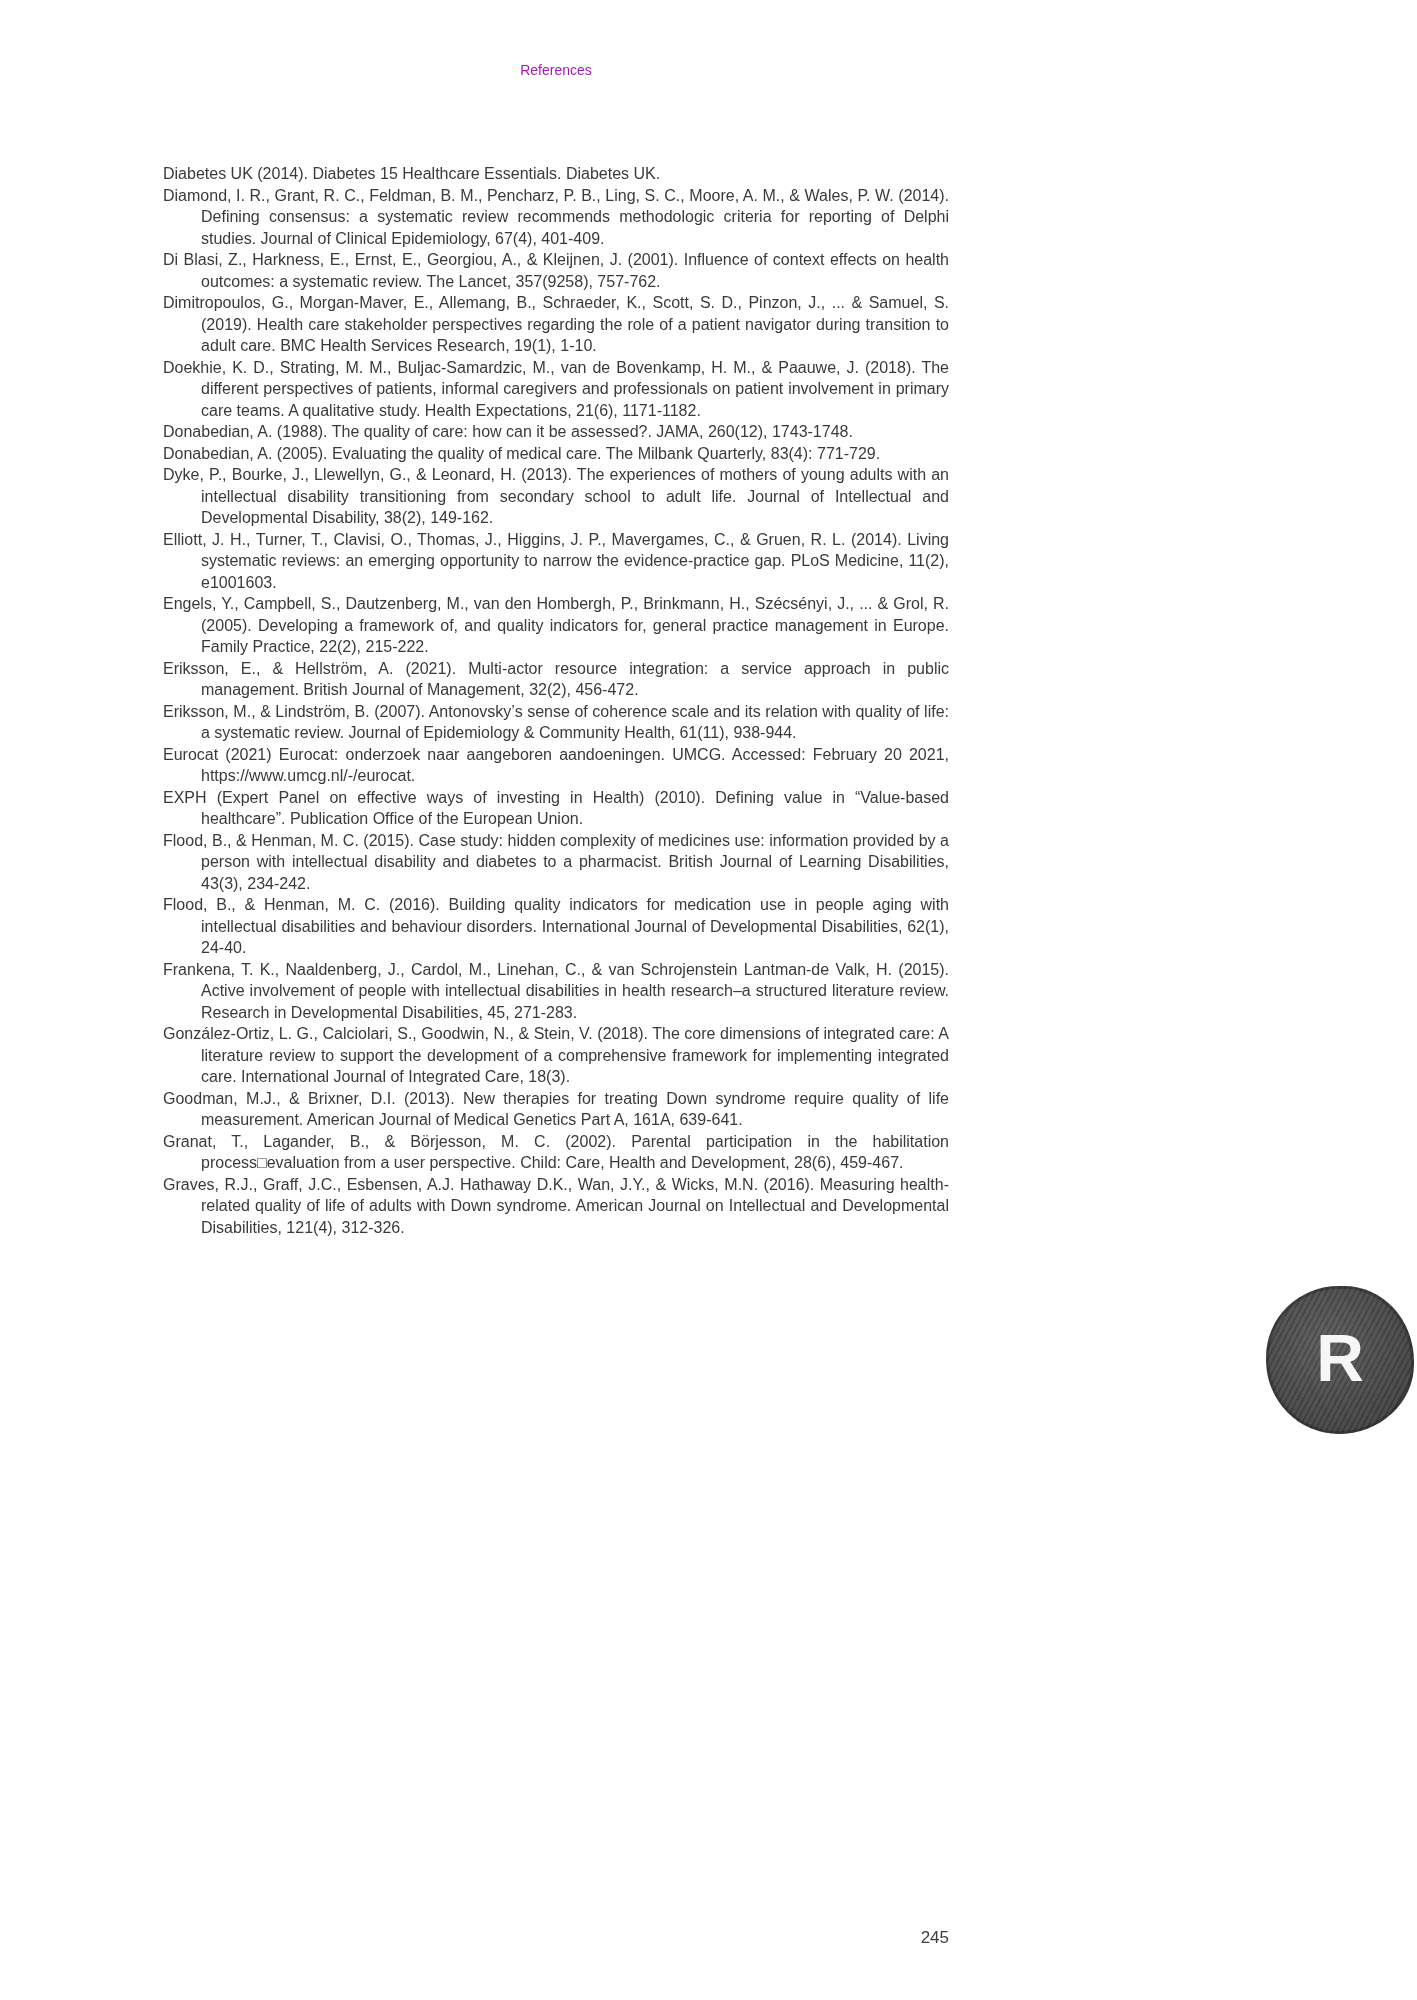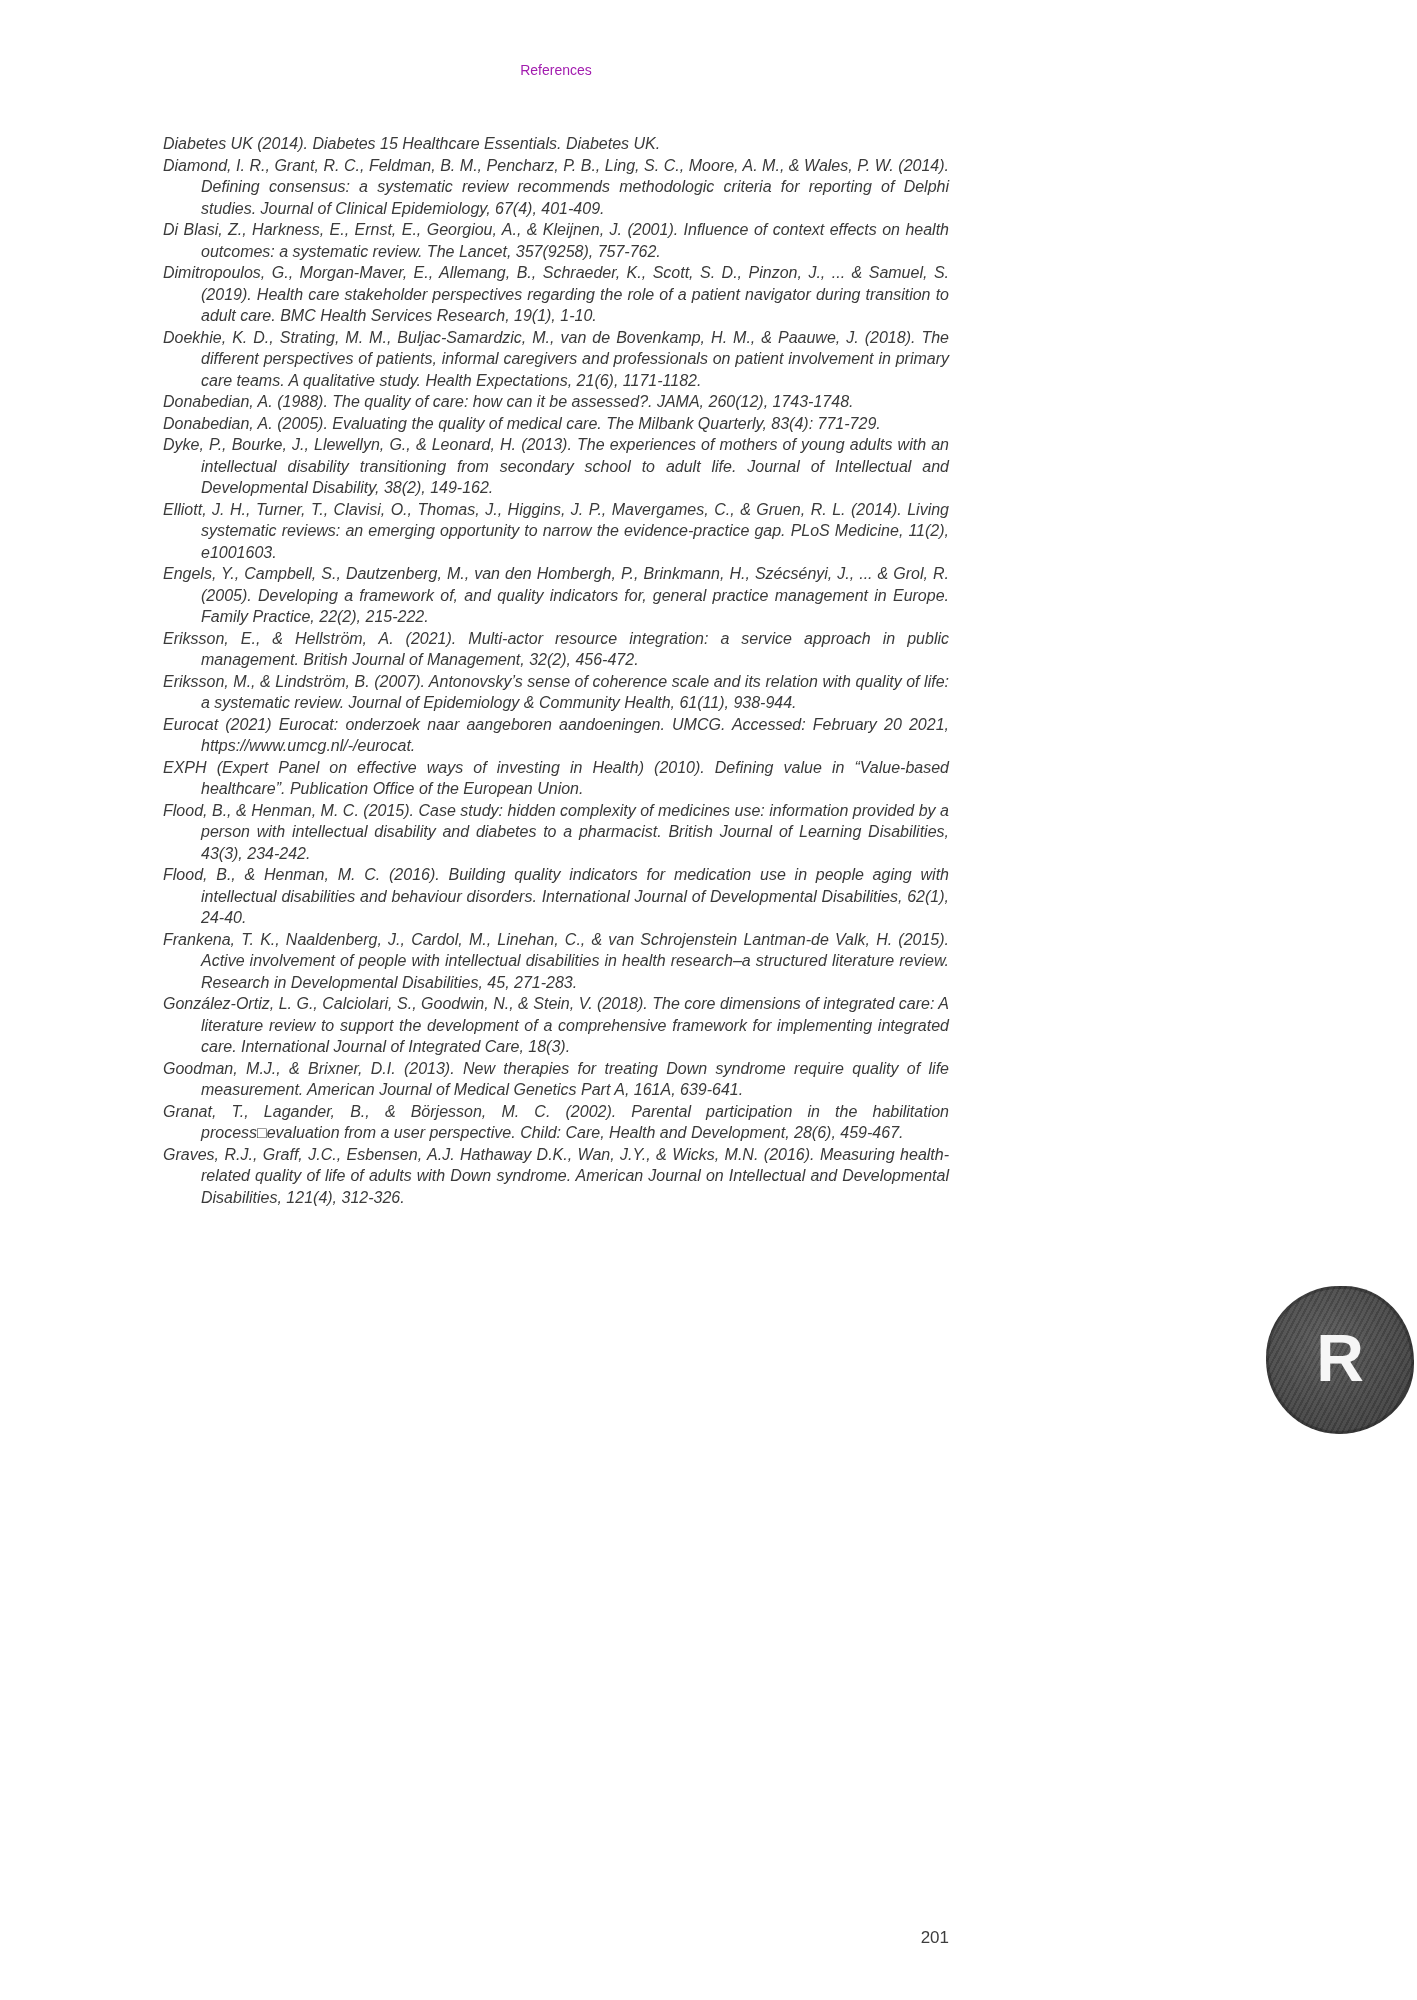--- a/index.html
+++ b/index.html
@@ -19,23 +19,22 @@
     top: 62px;
     width: 786px;
     text-align: center;
     font-size: 14px;
     color: #a21caf;
   }
 
   .refs {
     position: absolute;
     left: 163px;
-    top: 133px;
+    top: 163px;
     width: 786px;
-    font-style: italic;
   }
   .ref {
     margin: 0;
     font-size: 16px;
     line-height: 21.5px;
     color: #3a3a3a;
     text-align: justify;
     padding-left: 38px;
     text-indent: -38px;
   }
@@ -103,15 +102,15 @@
     <p class="ref">González-Ortiz, L. G., Calciolari, S., Goodwin, N., &amp; Stein, V. (2018). The core dimensions of integrated care: A literature review to support the development of a comprehensive framework for implementing integrated care. International Journal of Integrated Care, 18(3).</p>
     <p class="ref">Goodman, M.J., &amp; Brixner, D.I. (2013). New therapies for treating Down syndrome require quality of life measurement. American Journal of Medical Genetics Part A, 161A, 639-641.</p>
     <p class="ref">Granat, T., Lagander, B., &amp; Börjesson, M. C. (2002). Parental participation in the habilitation process□evaluation from a user perspective. Child: Care, Health and Development, 28(6), 459-467.</p>
     <p class="ref">Graves, R.J., Graff, J.C., Esbensen, A.J. Hathaway D.K., Wan, J.Y., &amp; Wicks, M.N. (2016). Measuring health-related quality of life of adults with Down syndrome. American Journal on Intellectual and Developmental Disabilities, 121(4), 312-326.</p>
   </div>
 
   <div class="tab-circle">
     <span class="tab-letter">R</span>
   </div>
 
-  <div class="page-number">201</div>
+  <div class="page-number">245</div>
 
 </div>
 
 </body></html>

